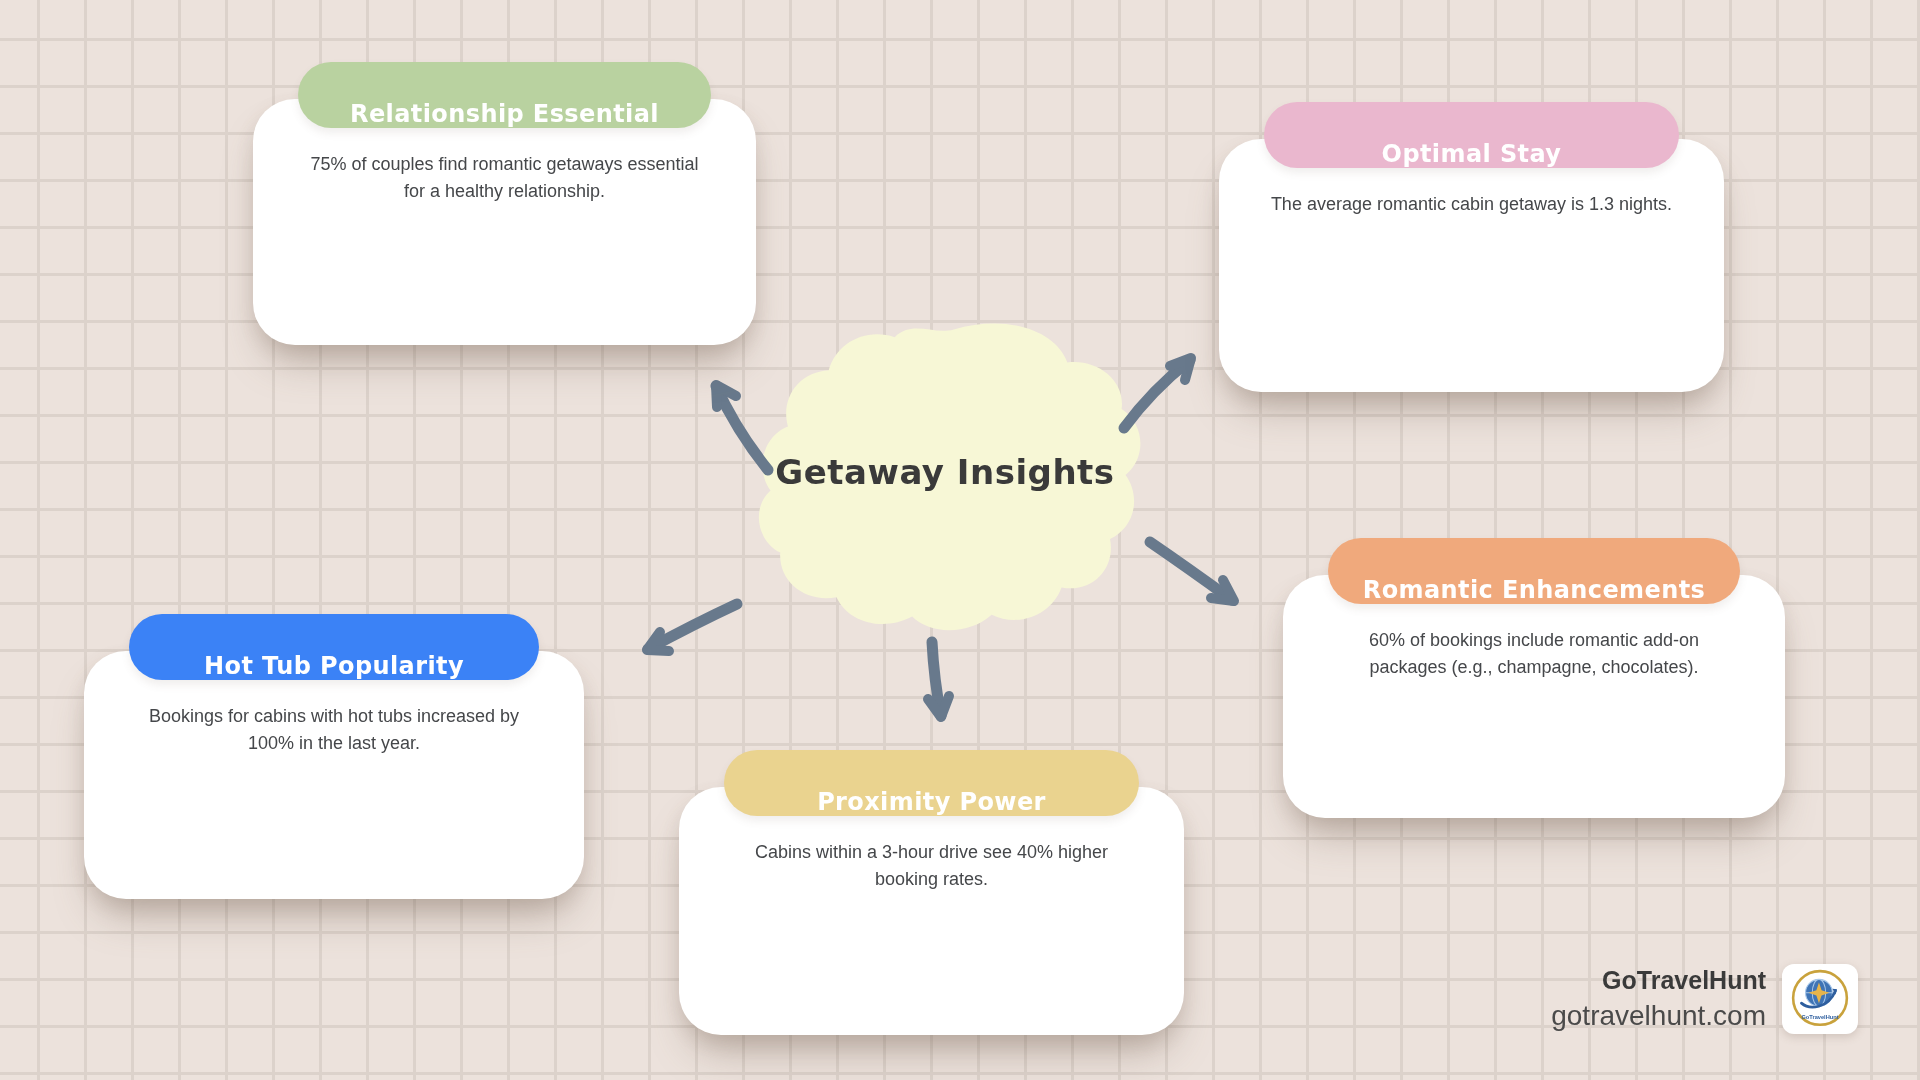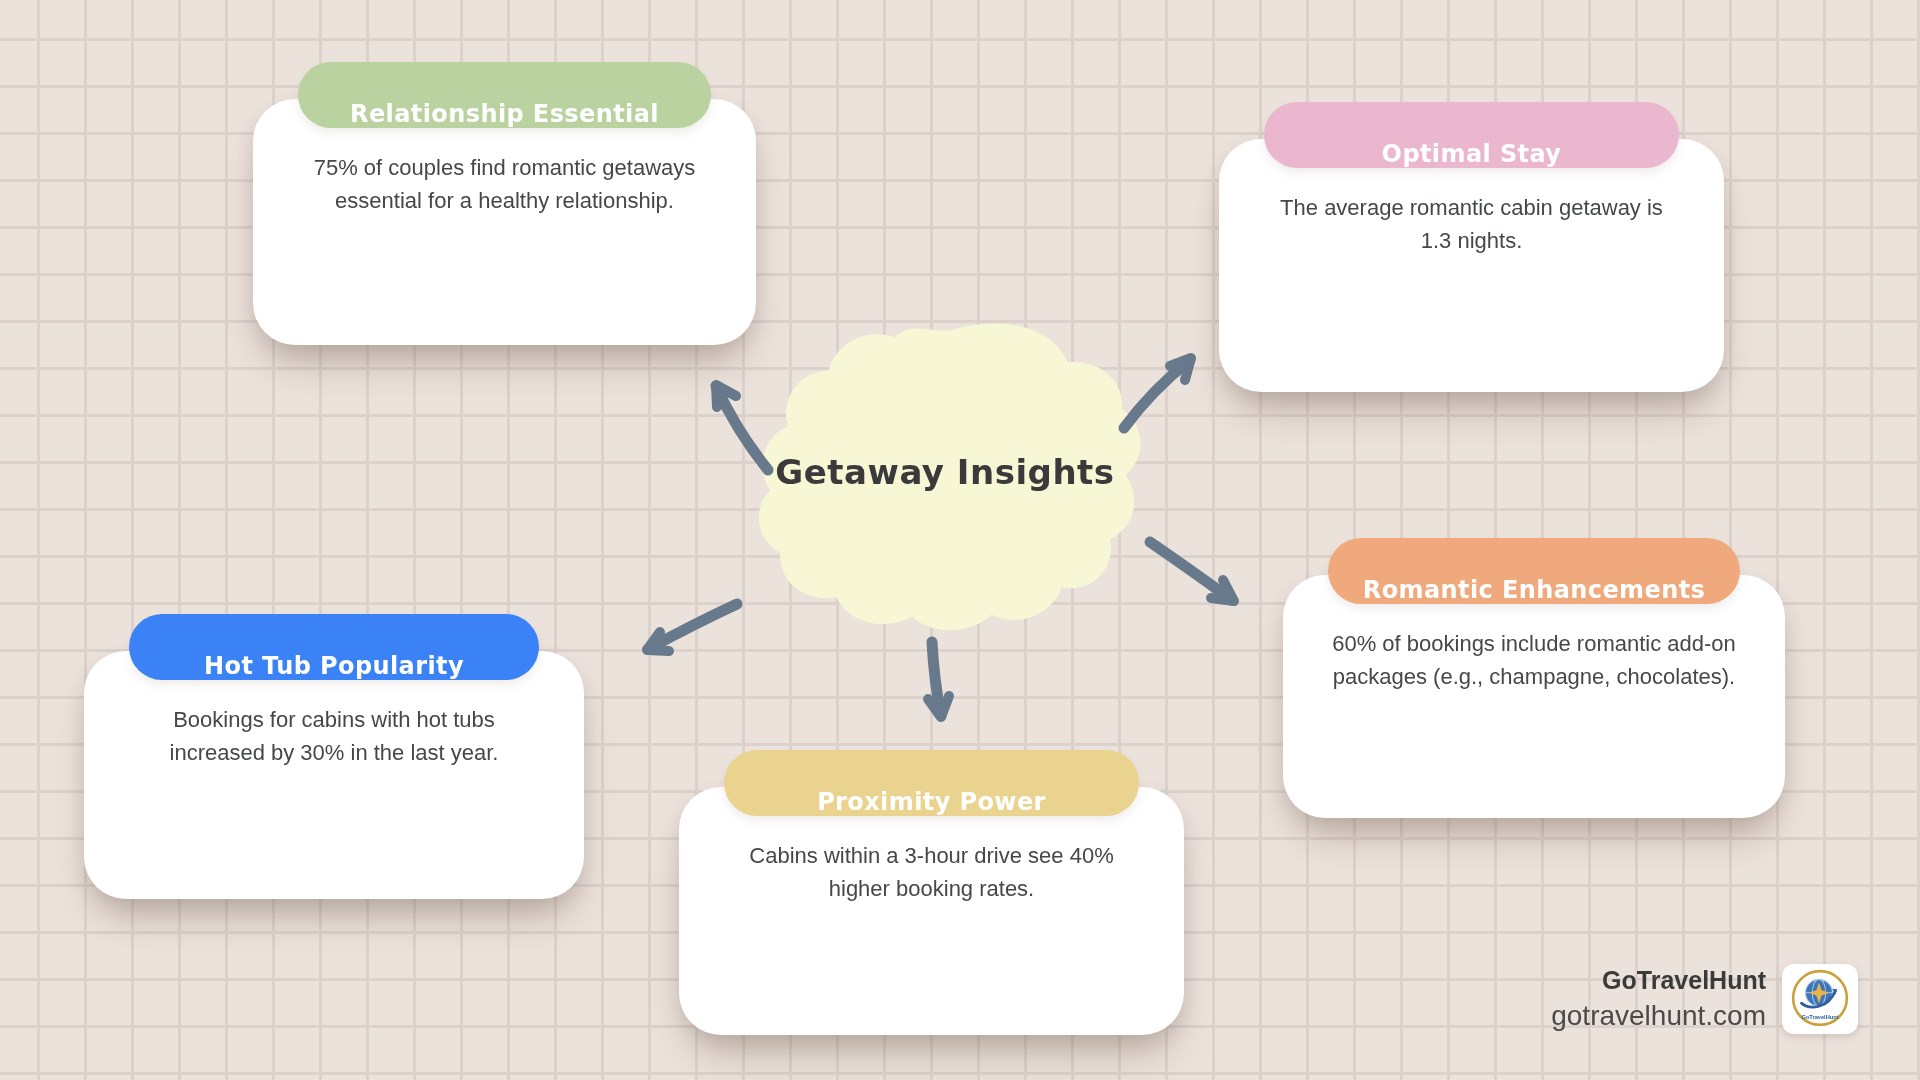--- a/index.html
+++ b/index.html
@@ -37,21 +37,21 @@
     color:#ffffff;
     font-family:"DejaVu Sans",sans-serif;
     font-weight:bold;
     font-size:24px;
     letter-spacing:.4px;
     box-shadow:0 5px 9px rgba(112,92,78,.10);
   }
   .card-body{
     padding:52px 24px 0;
     text-align:center;
-    font-size:22px;
+    font-size:18px;
     line-height:1.5;
     color:#45474a;
   }
   .card-body p{margin:0 auto;max-width:410px;}
 
   
   .center-title{
     position:absolute;left:755px;top:312px;width:380px;height:320px;
     display:flex;flex-direction:column;align-items:center;justify-content:center;
     gap:30px;
@@ -158,21 +158,21 @@
     <div class="card-body">
       <p>60% of bookings include romantic add-on packages (e.g., champagne, chocolates).</p>
     </div>
   </div>
 
   <div class="card" style="left:84px;top:651px;width:500px;height:248px;">
     <div class="pill" style="background-color: #3b82f6;">
       <span>Hot Tub Popularity</span>
     </div>
     <div class="card-body">
-      <p>Bookings for cabins with hot tubs increased by 30% in the last year.</p>
+      <p>Bookings for cabins with hot tubs increased by 100% in the last year.</p>
     </div>
   </div>
 
   <div class="card" style="left:679px;top:787px;width:505px;height:248px;">
     <div class="pill" style="background-color: rgb(234, 211, 143);">
       <span>Proximity Power</span>
     </div>
     <div class="card-body">
       <p>Cabins within a 3-hour drive see 40% higher booking rates.</p>
     </div>

